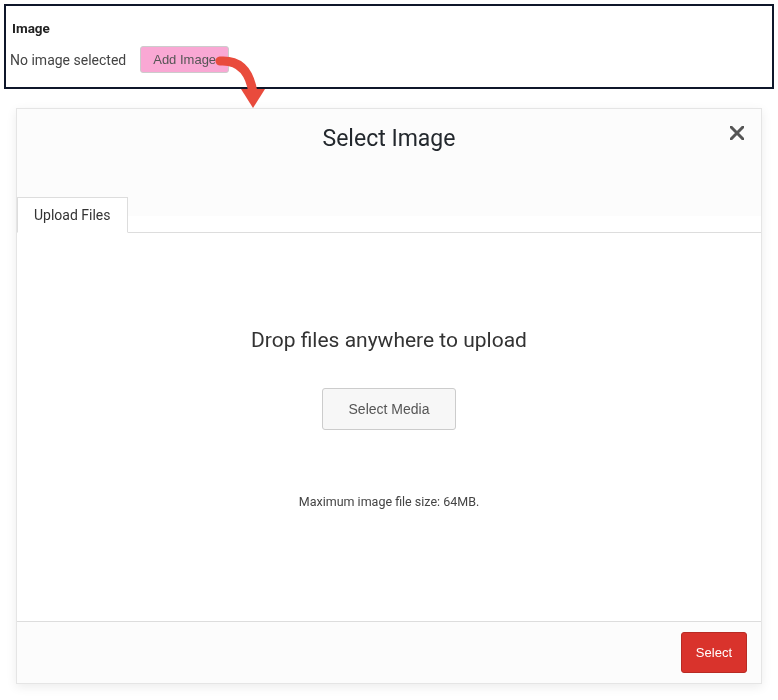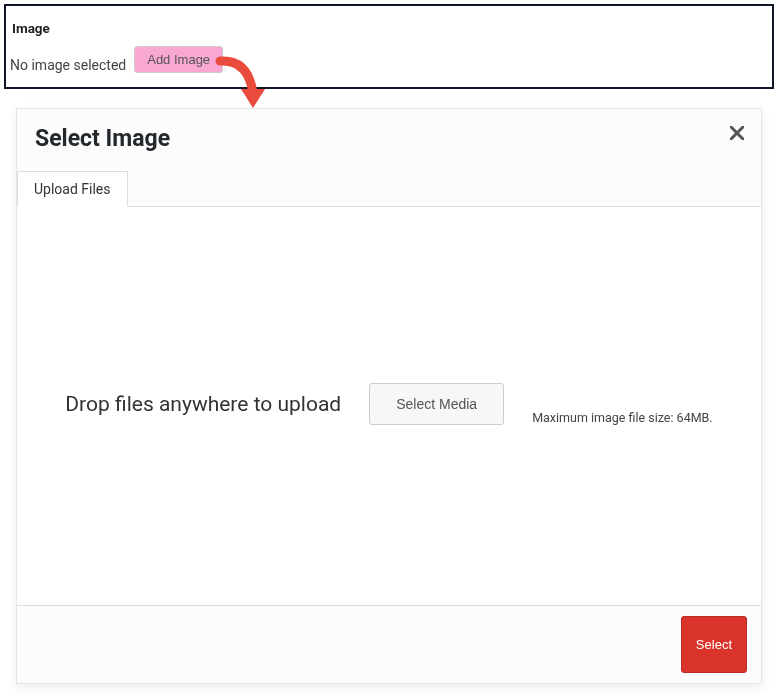--- a/index.html
+++ b/index.html
@@ -23,22 +23,22 @@
     }
     .panel-title {
       font-weight: 700;
       font-size: 13.5px;
       color: #222;
       margin-bottom: 10px;
       padding-left: 2px;
     }
     .panel-body {
       display: flex;
-      align-items: flex-end;
-      gap: 8px;
+      align-items: center;
+      gap: 14px;
     }
     .no-image-text {
       font-size: 14px;
       color: #444;
     }
     .add-image-btn {
       background: #f9a8d4;
       border: 1px solid #ccc;
       border-radius: 3px;
       padding: 5px 12px;
@@ -63,42 +63,43 @@
       box-shadow: 0 3px 10px rgba(0,0,0,0.08);
       display: flex;
       flex-direction: column;
     }
     .modal-header {
       padding: 16px 18px 0 18px;
       position: relative;
     }
     .modal-title {
       font-size: 23px;
-      font-weight: 700;
+      font-weight: 400;
       color: #23282d;
-      margin-bottom: 14px;
+      margin-bottom: 28px;
+      text-align: center;
     }
     .close-btn {
       position: absolute;
       top: 12px;
       right: 12px;
       font-size: 20px;
       color: #666;
       cursor: pointer;
       width: 24px;
       height: 24px;
       text-align: center;
       line-height: 24px;
     }
     .tabs {
       display: flex;
       border-bottom: 1px solid #ddd;
       padding: 0 18px;
       position: relative;
-      top: 5px;
+      top: 17px;
     }
     .tab {
       padding: 9px 16px;
       font-size: 14px;
       cursor: pointer;
       border: 1px solid transparent;
       border-bottom: none;
       position: relative;
       margin-bottom: -1px;
       margin-left: -18px;
@@ -113,24 +114,24 @@
       border-bottom: 1px solid #fff;
     }
     .tab:not(.active) {
       color: #0073aa;
       margin-left: 4px;
     }
     .modal-body {
       flex: 1;
       background: #fff;
       display: flex;
-      flex-direction: row;
+      flex-direction: column;
       align-items: center;
       justify-content: center;
-      gap: 28px;
+      gap: 36px;
       padding: 16px;
     }
     .drop-text {
       font-size: 21px;
       color: #333;
       font-weight: 400;
     }
     .select-files-btn {
       background: #f7f7f7;
       border: 1px solid #ccc;
@@ -149,21 +150,21 @@
       border-top: 1px solid #ddd;
       padding: 10px 14px;
       background: #fcfcfc;
       text-align: right;
     }
     .select-btn {
       background: #d9332c;
       color: #fff;
       border: 1px solid #b82b24;
       border-radius: 3px;
-      padding: 20px 14px;
+      padding: 12px 14px;
       font-size: 13px;
       cursor: pointer;
     }
   </style>
 </head>
 <body>
 
 <div class="panel">
   <div class="panel-title">Image</div>
   <div class="panel-body">

